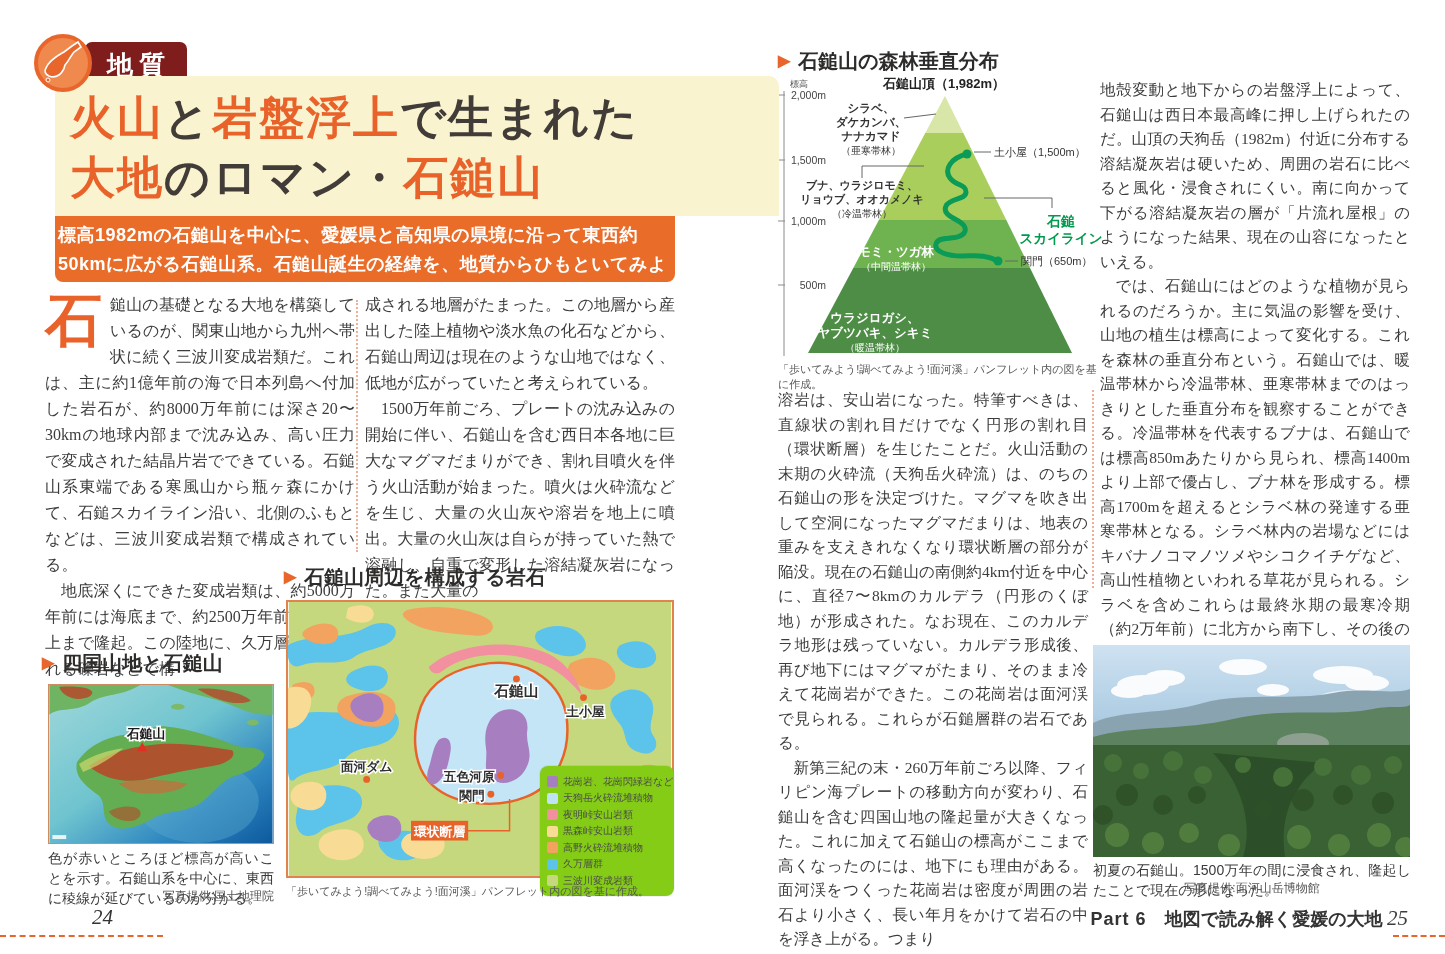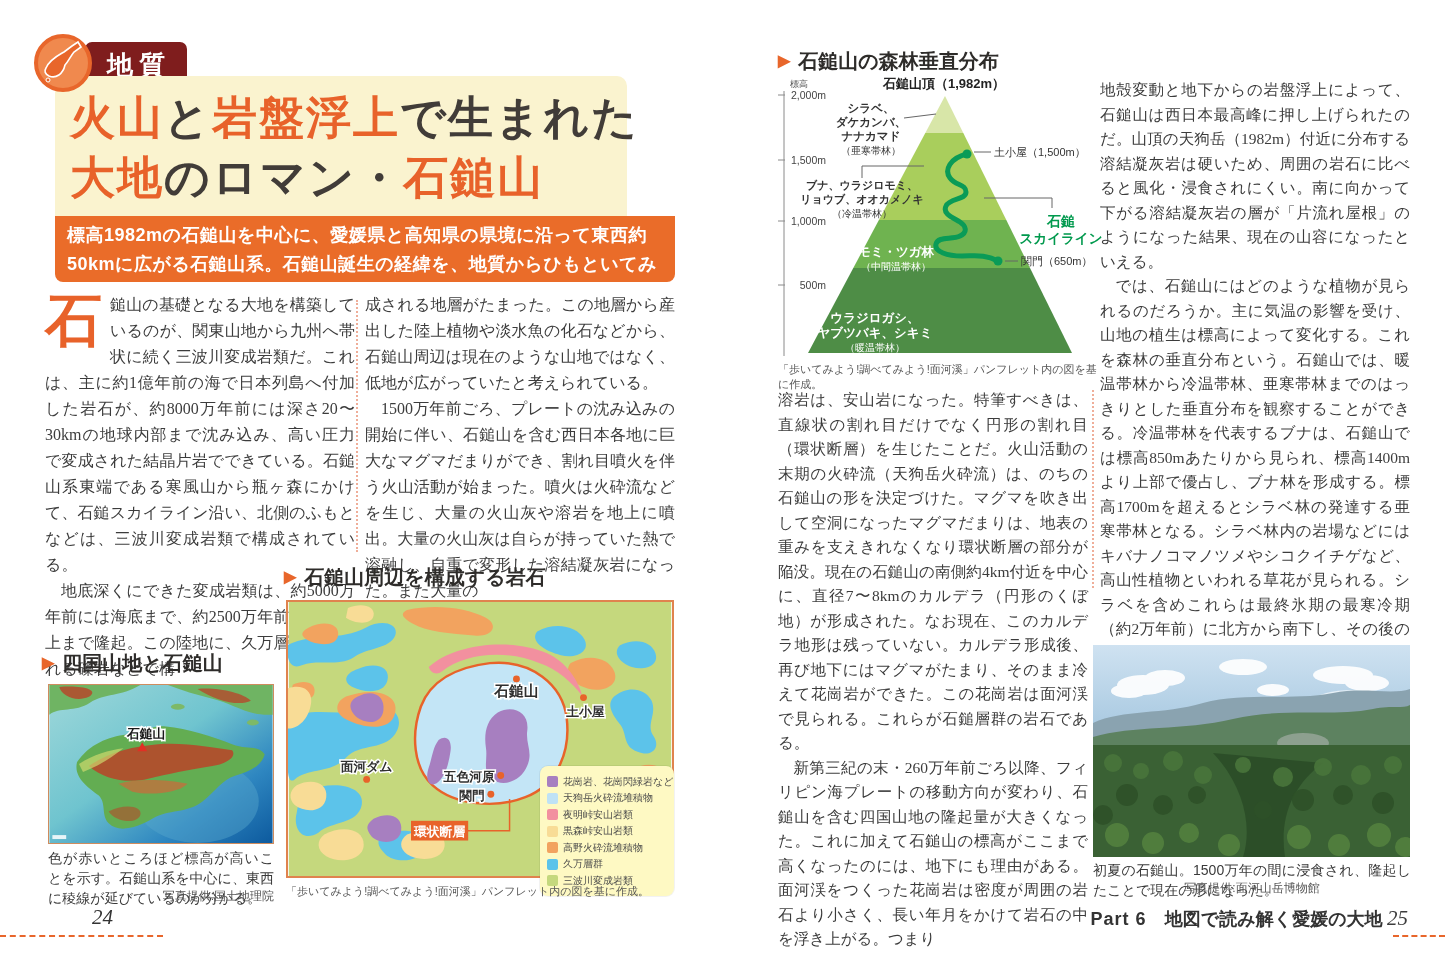--- a/index.html
+++ b/index.html
@@ -4,47 +4,47 @@
 <style>
   html,body{margin:0;padding:0;background:#e8e8e8;}
   .sheet{position:relative;width:1445px;height:954px;background:#ffffff;overflow:hidden;
          font-family:"Liberation Sans",sans-serif;color:#3c3c3c;}
   .abs{position:absolute;}
   
   .badge{left:85px;top:42px;width:102px;height:47px;background:#7f1d1d;border-radius:7px;
          display:flex;align-items:center;justify-content:center;}
   .badge span{color:#fff;font-weight:bold;font-size:26px;letter-spacing:6px;padding-left:6px;}
   .badge-icon{left:33px;top:33px;width:60px;height:60px;z-index:3;}
-  .title-box{left:55px;top:76px;width:572px;height:140px;background:#faf3cf;border-radius:10px 10px 0 0;
+  .title-box{left:55px;top:76px;width:724px;height:140px;background:#faf3cf;border-radius:10px 10px 0 0;
              padding:0;z-index:1;}
   .title-line{position:absolute;left:15px;white-space:nowrap;font-weight:bold;font-size:45px;
               letter-spacing:2px;color:#413c38;}
   .tl1{top:12px;} .tl2{top:72px;}
   .oc{color:#e8622a;}
   .lead{left:55px;top:216px;width:620px;height:66px;background:#ea6c29;border-radius:0 0 8px 8px;
-        color:#fff;font-weight:bold;font-size:18px;line-height:29px;padding:5px 0 0 12px;box-sizing:border-box;
+        color:#fff;font-weight:bold;font-size:18px;line-height:29px;padding:5px 0 0 3px;box-sizing:border-box;
         letter-spacing:.5px;}
   .bodycol{font-family:"Liberation Serif","DejaVu Serif",serif;text-align:justify;color:#3c3c3c;}
   .lp{font-size:16px;line-height:26px;}
   .rp{font-size:15.5px;line-height:24.5px;}
   .ind{text-indent:1em;}
   .dropcap{float:left;font-size:57px;line-height:50px;color:#e8622a;font-weight:bold;margin:3px 8px 0 0;
            font-family:"Liberation Sans",sans-serif;}
   .col-rule{border-left:2px dotted #efae99;width:0;}
   
   .sec-head{font-weight:bold;font-size:20px;color:#2e2c2a;white-space:nowrap;}
   .sec-head .tri{color:#e8662b;font-size:16px;margin-right:8px;vertical-align:2px;}
   
   .cap{font-size:14px;line-height:20px;color:#3a3a3a;text-align:justify;}
   .credit{font-size:12px;color:#555;}
   .smallcap{font-size:11px;color:#555;}
   
   .figframe{border:1px solid #cf8c5e;box-sizing:border-box;}
   .geo-frame{border:2px solid #e0834e;box-sizing:border-box;}
-  .legend{background:#fef9c3;border-radius:8px;padding:6px 7px;box-shadow:0 0 0 1px rgba(0,0,0,.05);}
+  .legend{background:#84cc16;border-radius:8px;padding:6px 7px;box-shadow:0 0 0 1px rgba(0,0,0,.05);}
   .legend .lrow{display:flex;align-items:center;margin:2.5px 0;}
   .legend .sw{width:11px;height:11px;border-radius:2px;margin-right:5px;flex:0 0 auto;}
   .legend .ltxt{font-size:10px;color:#4a4a4a;font-weight:500;white-space:nowrap;}
   
   .pgnum{font-family:"Liberation Serif","DejaVu Serif",serif;font-style:italic;font-size:21px;color:#333;}
   .dashes-l{left:0;top:935px;width:163px;border-top:2px dashed #e8662b;}
   .dashes-r{right:0;top:935px;width:52px;border-top:2px dashed #e8662b;}
   .footer-r{right:37px;top:906px;white-space:nowrap;text-align:right;}
   .footer-r .part{font-weight:bold;font-size:18px;color:#333;letter-spacing:1px;}
   .footer-r .ttl{font-weight:bold;font-size:18px;color:#333;margin-left:14px;}

